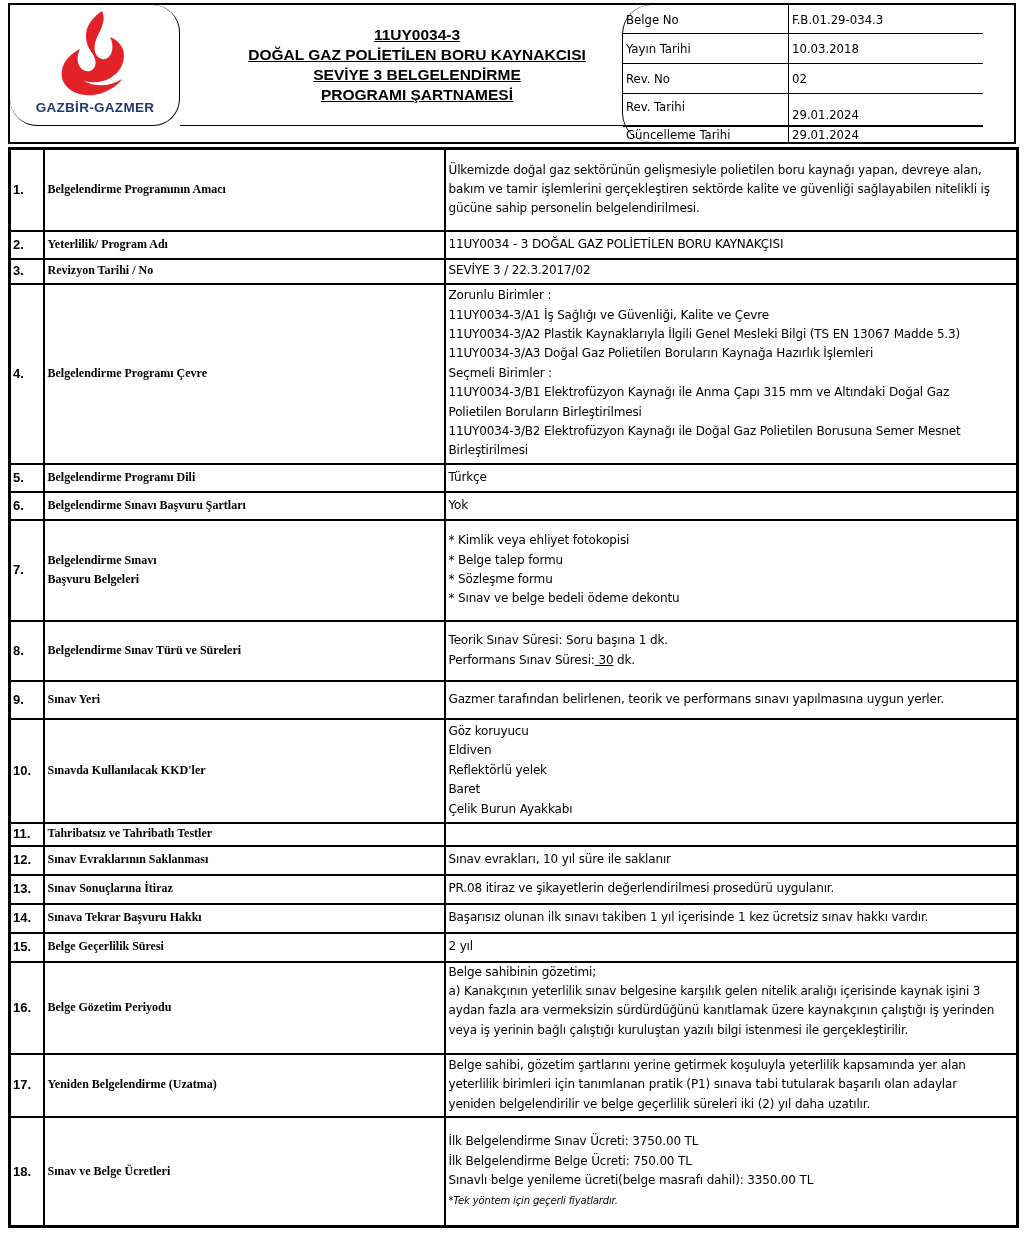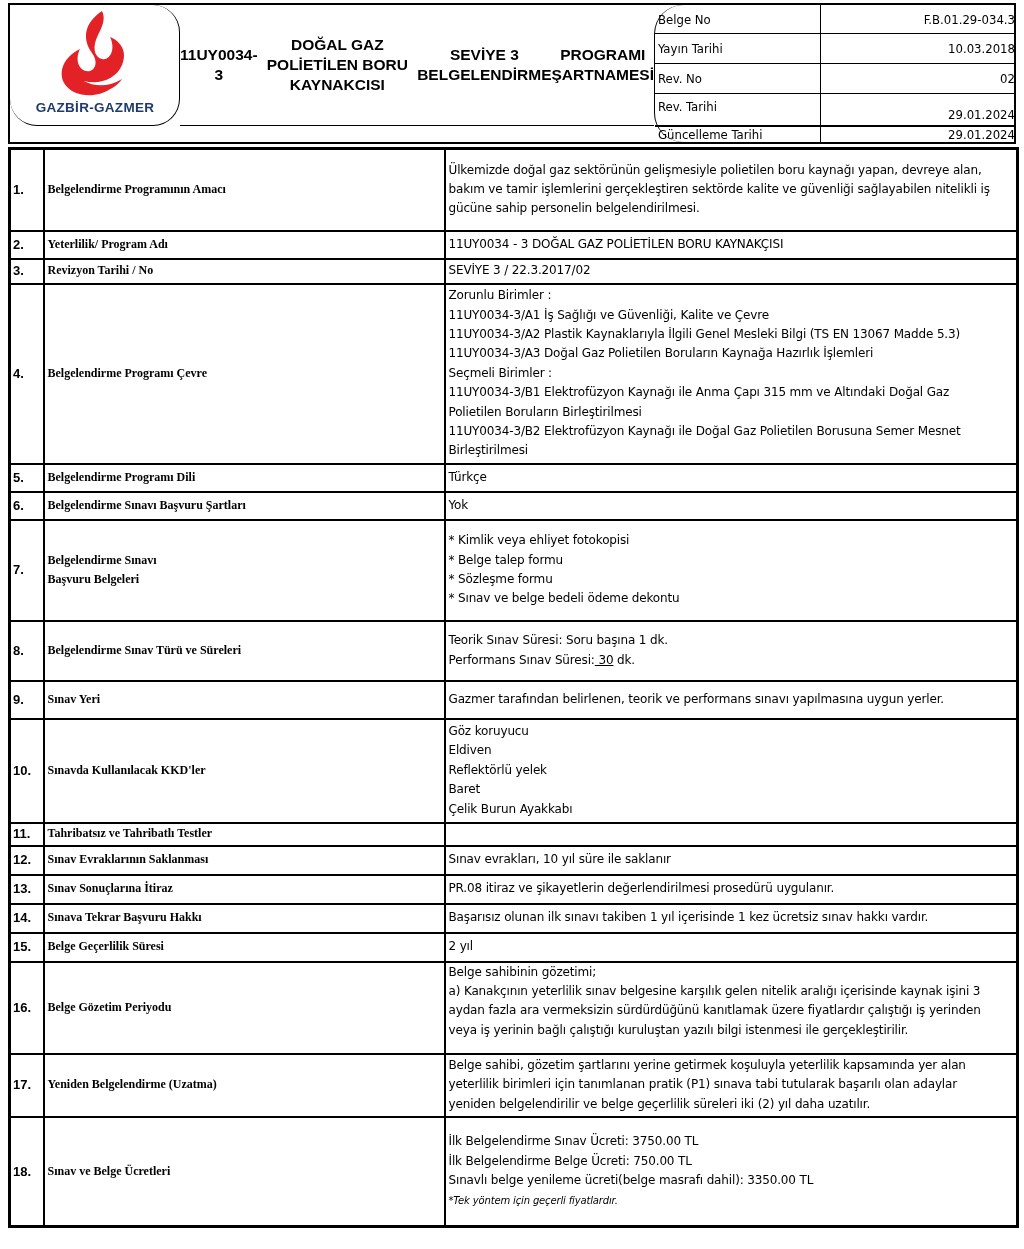--- a/index.html
+++ b/index.html
@@ -3,28 +3,28 @@
 <meta charset="utf-8">
 <style>
   * { box-sizing: border-box; margin: 0; padding: 0; }
   html, body { width: 1024px; height: 1249px; background: #ffffff; overflow: hidden; }
   body { font-family: "Liberation Sans", sans-serif; color: #000; position: relative; }
 
   
   .hdr { position: absolute; left: 8px; top: 3px; width: 1008px; height: 141px; border: 2px solid #000; }
   .hdr .logo-cell { position: absolute; left: 0; top: 0; width: 170px; height: 121px; border-right: 1px solid #000; border-bottom: 1px solid #000; border-radius: 27px; }
   .hdr .title-cell { position: absolute; left: 170px; top: 0; width: 474px; height: 121px; border-bottom: 1px solid #000;
-     display: flex; flex-direction: row; align-items: center; justify-content: center; text-align: center; }
+     display: flex; flex-direction: column; align-items: center; justify-content: center; text-align: center; text-decoration: underline; }
   .hdr .title-cell span { display: block; font-weight: bold; font-size: 15.5px; line-height: 20px; }
   .hdr .empty-row { position: absolute; left: 0; top: 121px; width: 644px; height: 16px; }
-  .hdr .meta { position: absolute; left: 644px; top: 0; width: 292px; height: 137px; border-left: 1px solid #000; border-radius: 29px; }
+  .hdr .meta { position: absolute; left: 612px; top: 0; width: 292px; height: 137px; border-left: 1px solid #000; border-radius: 29px; }
   .meta-row { position: absolute; left: 0; width: 360px; border-bottom: 1px solid #000; font-family: "DejaVu Sans Condensed", "DejaVu Sans", sans-serif; font-size: 13px; }
   .meta-row:last-child { border-bottom: none; }
   .meta-row .k { position: absolute; left: 0; top: 0; bottom: 0; width: 166px; border-right: 1px solid #000; padding-left: 3px; }
-  .meta-row .v { position: absolute; left: 166px; top: 0; bottom: 0; right: 0; padding-left: 3px; text-align: right; }
+  .meta-row .v { position: absolute; left: 166px; top: 0; bottom: 0; right: 0; padding-left: 3px; }
 
   .logo-svg { position: absolute; left: 34px; top: 4px; }
   .logo-text { position: absolute; left: 0; width: 170px; top: 95px; text-align: center; font-weight: bold; font-size: 13.5px; color: #1f3a6b; letter-spacing: 0.3px; }
 
   
   .tbl { position: absolute; left: 8px; top: 147px; width: 1008px; border: 3px solid #000; border-collapse: collapse; table-layout: fixed; }
   .tbl td { border: 2px solid #000; vertical-align: middle; font-size: 13px; line-height: 19.4px; padding: 0 3px; }
   .tbl col.c1 { width: 34px; }
   .tbl col.c2 { width: 401px; }
   .tbl col.c3 { width: 573px; }
@@ -223,21 +223,21 @@
           <span class="line">2 yıl</span>
         </td>
     </tr>
 
     <tr style="height:92px">
       <td class="num">16.</td>
       <td class="lbl">Belge Gözetim Periyodu</td>
       <td class="val" style="vertical-align:top">
         <span class="line">Belge sahibinin gözetimi;</span>
         <span class="line">a) Kanakçının yeterlilik sınav belgesine karşılık gelen nitelik aralığı içerisinde kaynak işini 3</span>
-        <span class="line">aydan fazla ara vermeksizin sürdürdüğünü kanıtlamak üzere fiyatlardır çalıştığı iş yerinden</span>
+        <span class="line">aydan fazla ara vermeksizin sürdürdüğünü kanıtlamak üzere kaynakçının çalıştığı iş yerinden</span>
         <span class="line">veya iş yerinin bağlı çalıştığı kuruluştan yazılı bilgi istenmesi ile gerçekleştirilir.</span>
       </td>
     </tr>
 
     <tr style="height:63px">
       <td class="num">17.</td>
       <td class="lbl">Yeniden Belgelendirme (Uzatma)</td>
       <td class="val">
         <span class="line">Belge sahibi, gözetim şartlarını yerine getirmek koşuluyla yeterlilik kapsamında yer alan</span>
         <span class="line">yeterlilik birimleri için tanımlanan pratik (P1) sınava tabi tutularak başarılı olan adaylar</span>

